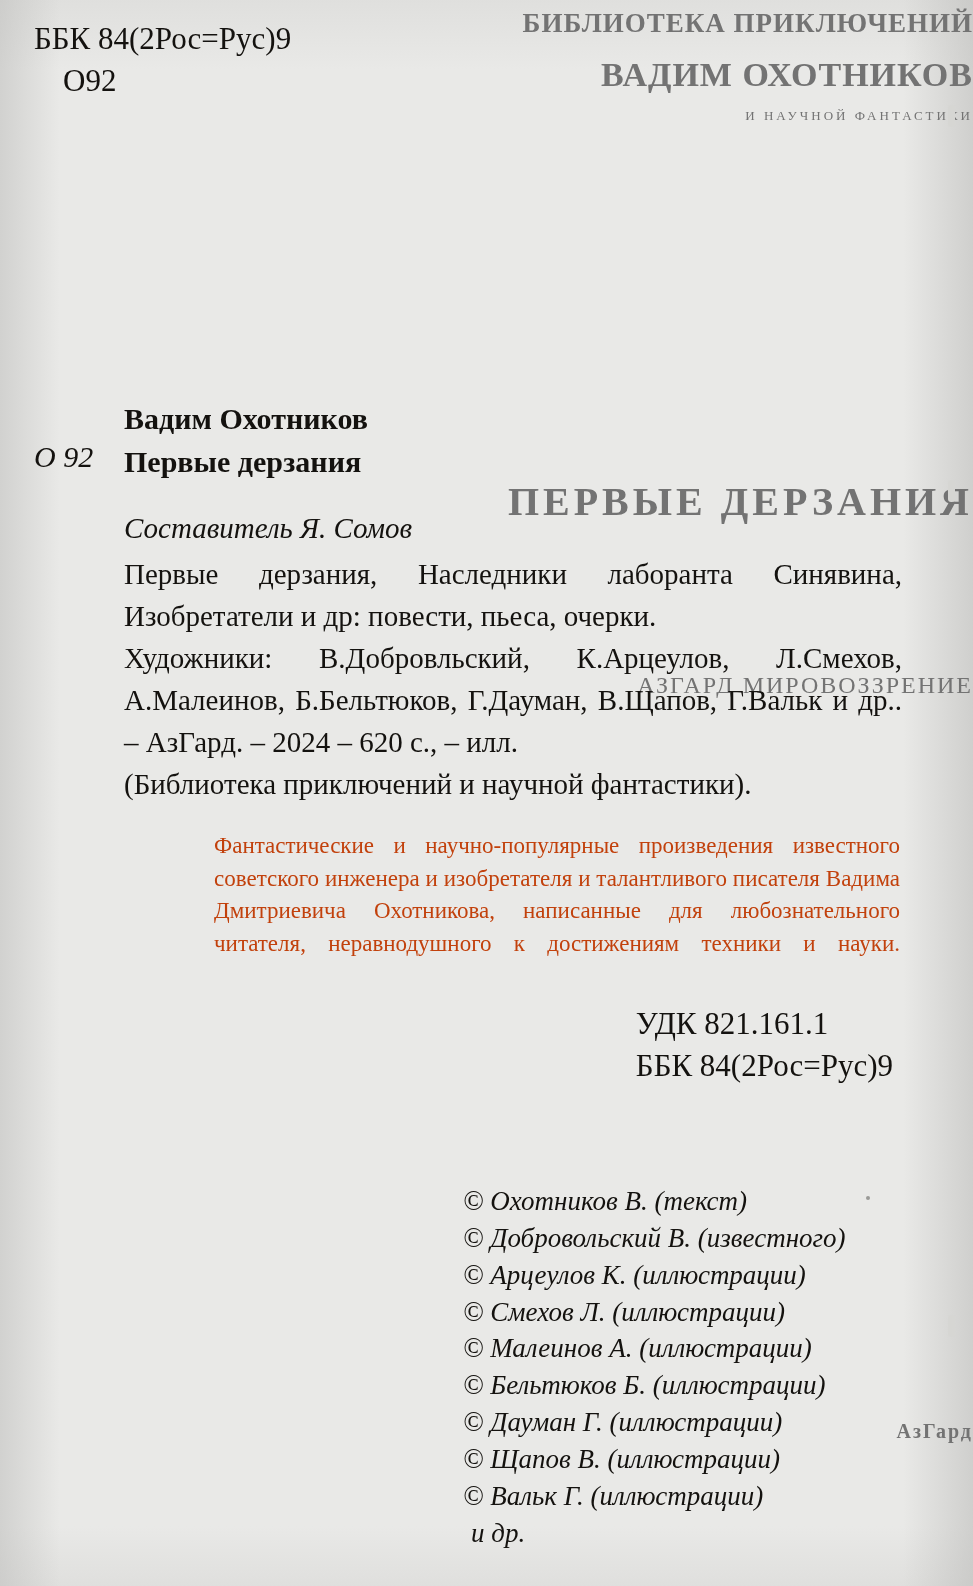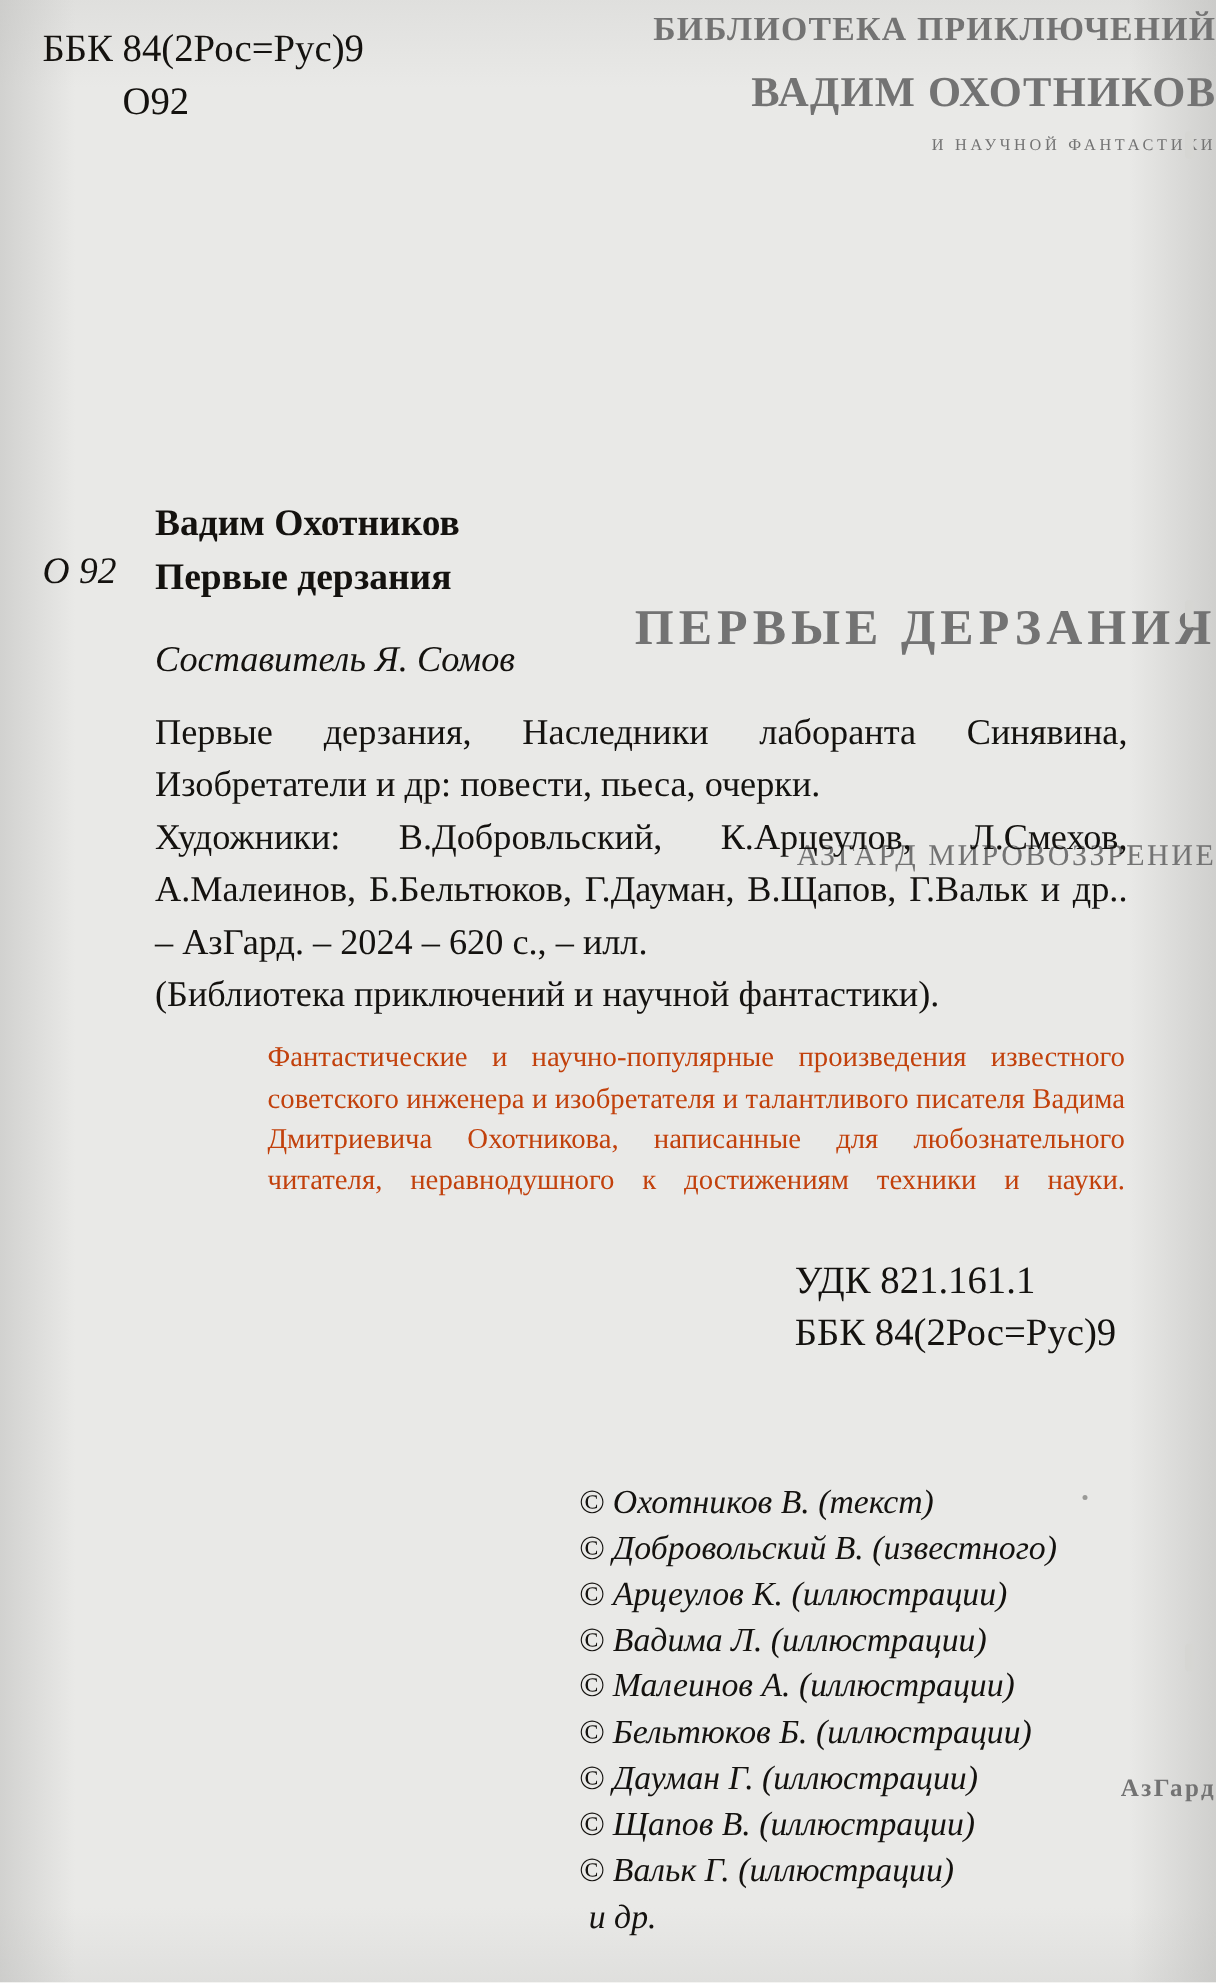--- a/index.html
+++ b/index.html
@@ -46,21 +46,21 @@
   .bleed-6 { top: 1420px; font-size: 20px; letter-spacing: 2px; }
 
   .bbk-top {
     position: absolute;
     left: 34px;
     top: 18px;
     font-size: 31px;
     line-height: 1.35;
   }
   .bbk-top .line2 {
-    margin-left: 64px;
+    margin-left: 29px;
   }
 
   .entry {
     position: absolute;
     left: 34px;
     top: 398px;
     width: 880px;
   }
   .entry-head {
     display: flex;
@@ -82,21 +82,21 @@
   .entry-body {
     margin-left: 90px;
     margin-top: 24px;
     font-size: 29px;
     line-height: 1.45;
     text-align: justify;
     width: 778px;
   }
   .compiler {
     font-style: italic;
-    margin-bottom: 16px;
+    margin-bottom: 4px;
   }
 
   .annotation {
     position: absolute;
     left: 214px;
     top: 830px;
     width: 686px;
     font-size: 23px;
     line-height: 1.42;
     text-align: justify;
@@ -187,21 +187,21 @@
 
   <div class="codes">
     <div>УДК 821.161.1</div>
     <div>ББК 84(2Рос=Рус)9</div>
   </div>
 
   <div class="copyrights">
     <div class="row">© Охотников В. (текст)</div>
     <div class="row">© Добровольский В. (известного)</div>
     <div class="row">© Арцеулов К. (иллюстрации)</div>
-    <div class="row">© Вадима Л. (иллюстрации)</div>
+    <div class="row">© Смехов Л. (иллюстрации)</div>
     <div class="row">© Малеинов А. (иллюстрации)</div>
     <div class="row">© Бельтюков Б. (иллюстрации)</div>
     <div class="row">© Дауман Г. (иллюстрации)</div>
     <div class="row">© Щапов В. (иллюстрации)</div>
     <div class="row">© Вальк Г. (иллюстрации)</div>
     <div class="row etc">и др.</div>
   </div>
 
   <div class="edge-mark" style="top:105px;"></div>
   <div class="edge-mark" style="top:480px;"></div>

